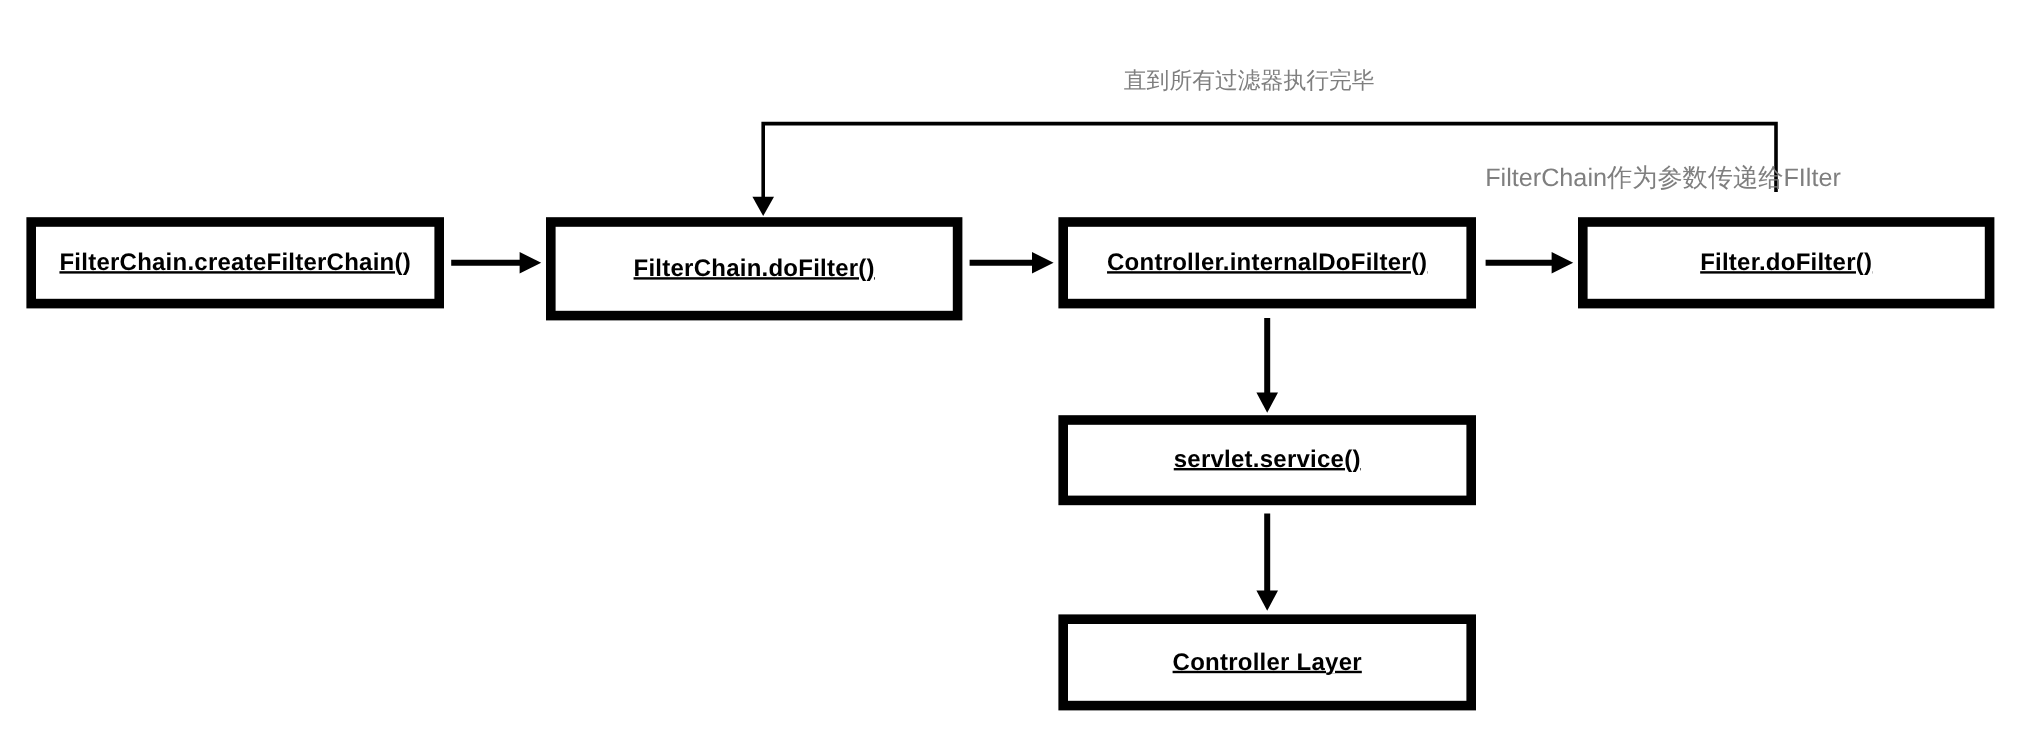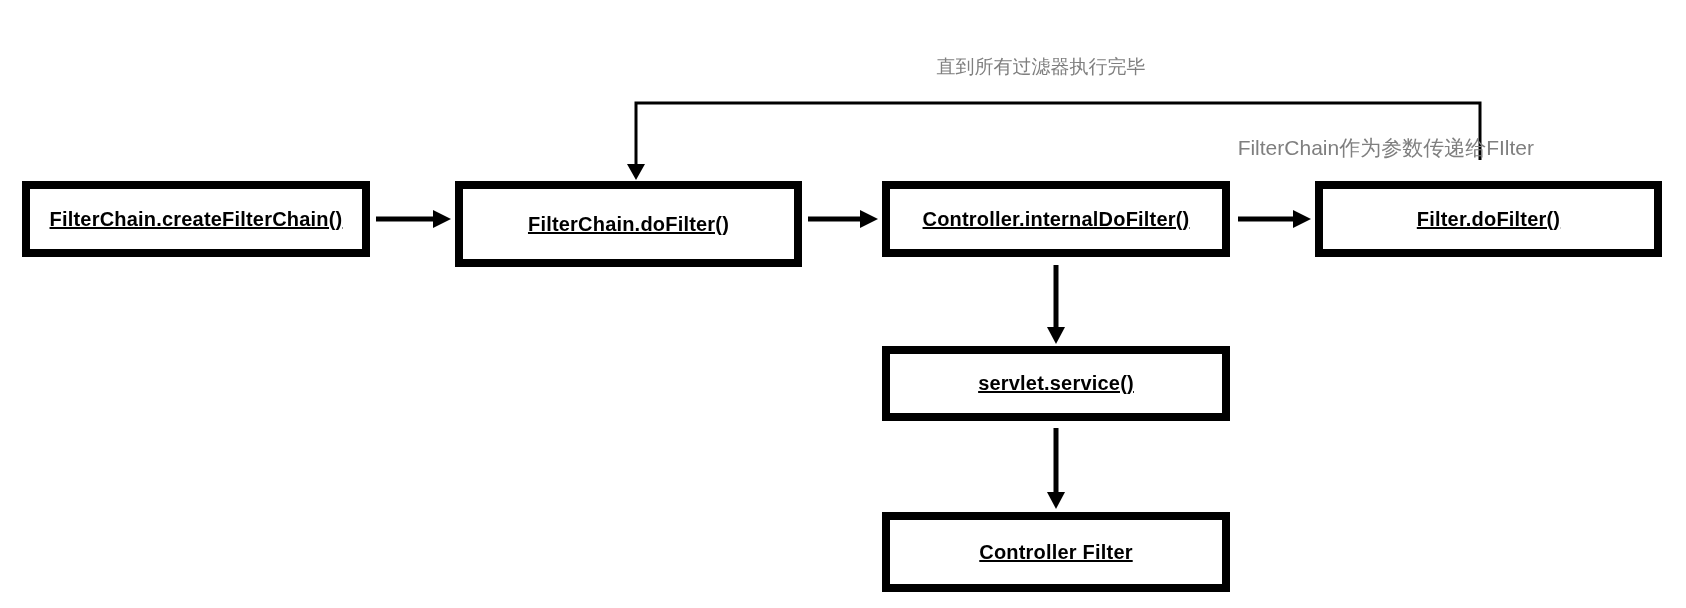--- a/index.html
+++ b/index.html
@@ -124,16 +124,16 @@
 
   <div class="node" style="left:1315px; top:181px; width:347px; height:76px;">
     <span class="node-label">Filter.doFilter()</span>
   </div>
 
   <div class="node" style="left:882px; top:346px; width:348px; height:75px;">
     <span class="node-label">servlet.service()</span>
   </div>
 
   <div class="node" style="left:882px; top:512px; width:348px; height:80px;">
-    <span class="node-label">Controller Filter</span>
+    <span class="node-label">Controller Layer</span>
   </div>
 
 </div>
 
 </body></html>

